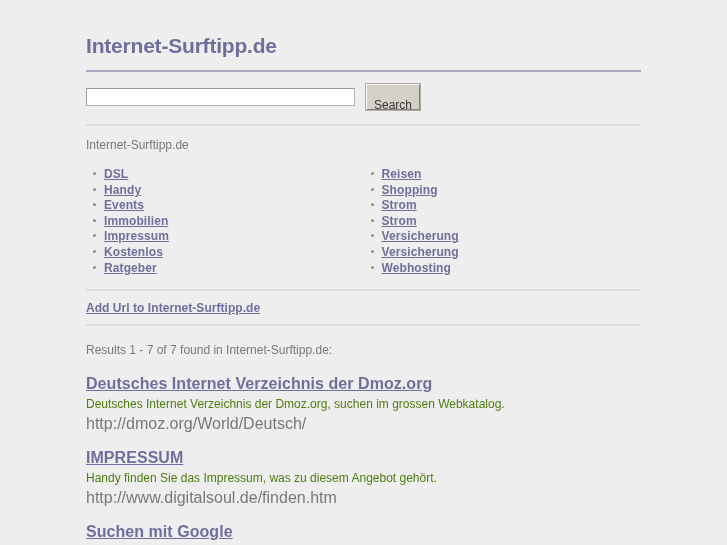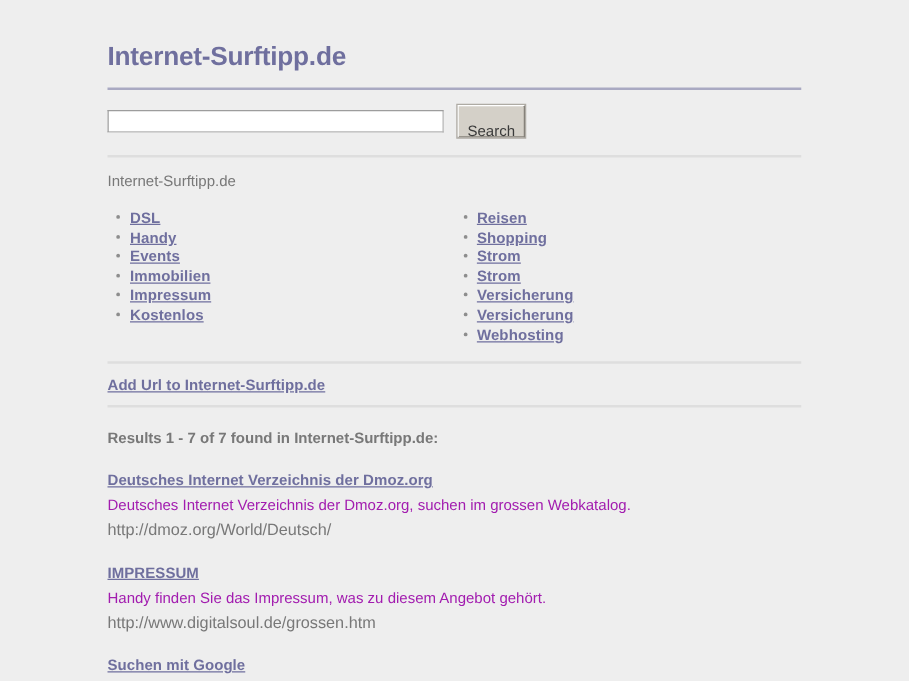--- a/index.html
+++ b/index.html
@@ -165,44 +165,43 @@
     font-weight: bold;
     letter-spacing: 0.05px;
   }
 
   
   .results-count {
     margin-top: 16px;
     font-size: 12px;
     color: #787878;
     line-height: 16px;
-    font-weight: bold;
   }
 
   .result {
     margin-top: 18px;
   }
   .result-title {
     display: block;
     color: #6f6f9e;
     text-decoration: underline;
-    font-size: 12px;
+    font-size: 16px;
     font-weight: bold;
     line-height: 16px;
     letter-spacing: 0.05px;
   }
   .result-desc {
     margin-top: 4px;
     font-size: 12px;
-    color: #a21caf;
+    color: #4d7c0f;
     line-height: 16px;
   }
   .result-url {
     margin-top: 4px;
-    font-size: 13px;
+    font-size: 16px;
     color: #787878;
     line-height: 16px;
   }
 </style>
 </head>
 <body>
 
 <div id="page">
   <div class="content">
 
@@ -221,20 +220,21 @@
 
     <div class="cat-columns">
       <div class="cat-col">
         <ul class="cat-list">
           <li><a class="cat-link" href="#">DSL</a></li>
           <li><a class="cat-link" href="#">Handy</a></li>
           <li><a class="cat-link" href="#">Events</a></li>
           <li><a class="cat-link" href="#">Immobilien</a></li>
           <li><a class="cat-link" href="#">Impressum</a></li>
           <li><a class="cat-link" href="#">Kostenlos</a></li>
+          <li><a class="cat-link" href="#">Ratgeber</a></li>
         </ul>
       </div>
       <div class="cat-col">
         <ul class="cat-list">
           <li><a class="cat-link" href="#">Reisen</a></li>
           <li><a class="cat-link" href="#">Shopping</a></li>
           <li><a class="cat-link" href="#">Strom</a></li>
           <li><a class="cat-link" href="#">Strom</a></li>
           <li><a class="cat-link" href="#">Versicherung</a></li>
           <li><a class="cat-link" href="#">Versicherung</a></li>
@@ -257,21 +257,21 @@
 
       <div class="result">
         <a class="result-title" href="#">Deutsches Internet Verzeichnis der Dmoz.org</a>
         <div class="result-desc">Deutsches Internet Verzeichnis der Dmoz.org, suchen im grossen Webkatalog.</div>
         <div class="result-url">http://dmoz.org/World/Deutsch/</div>
       </div>
 
       <div class="result">
         <a class="result-title" href="#">IMPRESSUM</a>
         <div class="result-desc">Handy finden Sie das Impressum, was zu diesem Angebot gehört.</div>
-        <div class="result-url">http://www.digitalsoul.de/grossen.htm</div>
+        <div class="result-url">http://www.digitalsoul.de/finden.htm</div>
       </div>
 
       <div class="result">
         <a class="result-title" href="#">Suchen mit Google</a>
         <div class="result-desc">Suchen mit Google, deutsche Suche bei Google.de, die Nummer 1</div>
 
       </div>
 
     </div>
 

